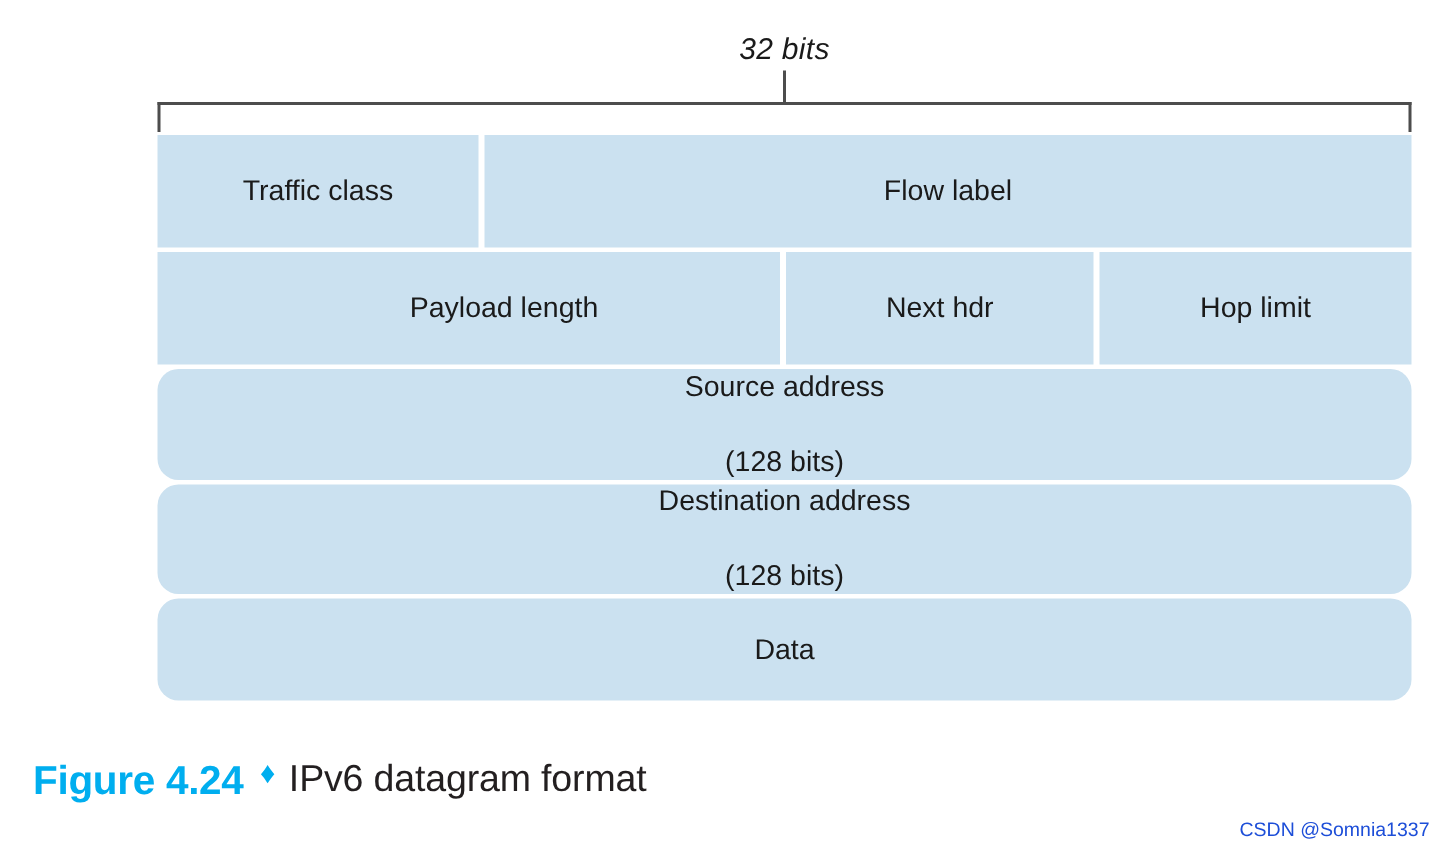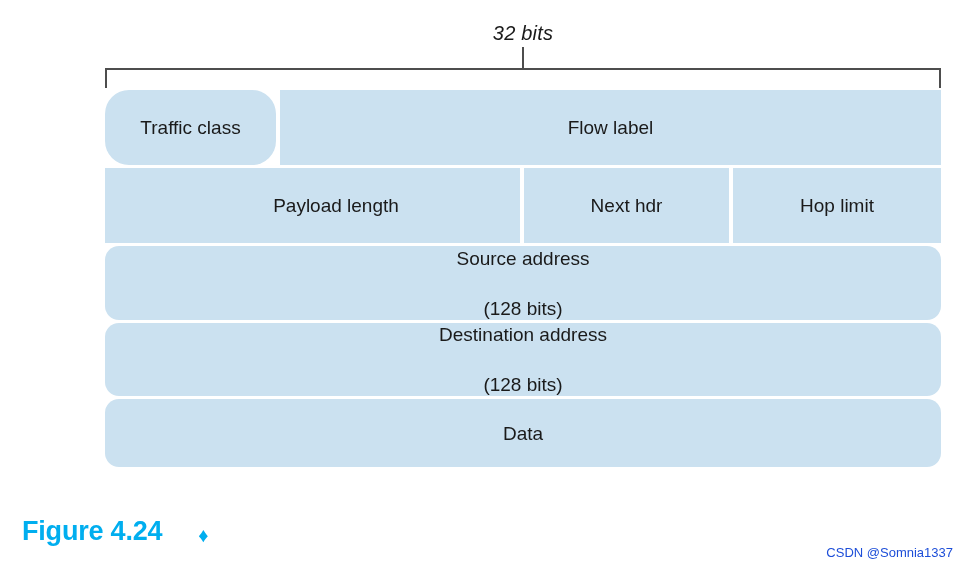--- a/index.html
+++ b/index.html
@@ -99,41 +99,40 @@
   .row-h2 .dg-cell { height: 75px; }
   .row-h3 .dg-cell { height: 74px; }
   .row-h4 .dg-cell { height: 73px; }
   .row-h5 .dg-cell { height: 68px; }
 
   
   .dg-cell + .dg-cell { margin-left: 4px; }
 
   
   .c-version       { width: 123px; }
-  .c-traffic-class { width: 171px; border-radius: 24px; }
+  .c-traffic-class { width: 214px; }
   .c-flow-label    { flex: 1 1 auto; }
 
   
   .c-payload-length { width: 415px; padding-left: 47px; }
   .c-next-hdr       { width: 205px; }
   .c-hop-limit      { flex: 1 1 auto; }
 
   .c-full { width: 100%; border-radius: 14px; }
 
   .cell-line-2 { display: block; }
 
   
   #figure-caption {
     position: absolute;
     left: 22px;
-    top: 516px;
+    top: 505px;
     display: flex;
-    align-items: flex-end;
+    align-items: flex-start;
     white-space: nowrap;
-    gap: 25px;
   }
   #caption-number {
     font-size: 27px;
     font-weight: bold;
     color: #00AEEF;
     letter-spacing: -0.2px;
   }
   #caption-diamond {
     font-size: 20px;
     color: #00AEEF;
@@ -199,15 +198,16 @@
 
   <div class="dg-row row-h5">
     <div class="dg-cell c-full">Data</div>
   </div>
 
 </div>
 
 <div id="figure-caption">
   <span id="caption-number">Figure 4.24</span>
   <span id="caption-diamond">♦</span>
+  <span id="caption-text">IPv6 datagram format</span>
 </div>
 
 <div id="watermark">CSDN @Somnia1337</div>
 
 </body></html>

